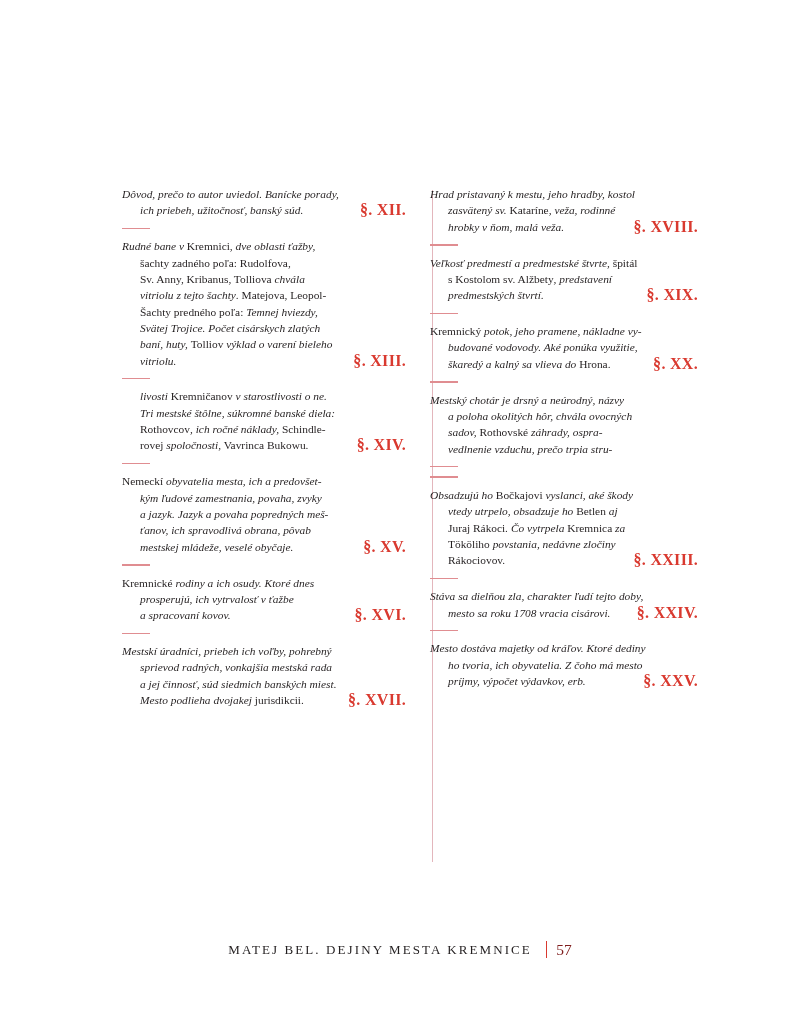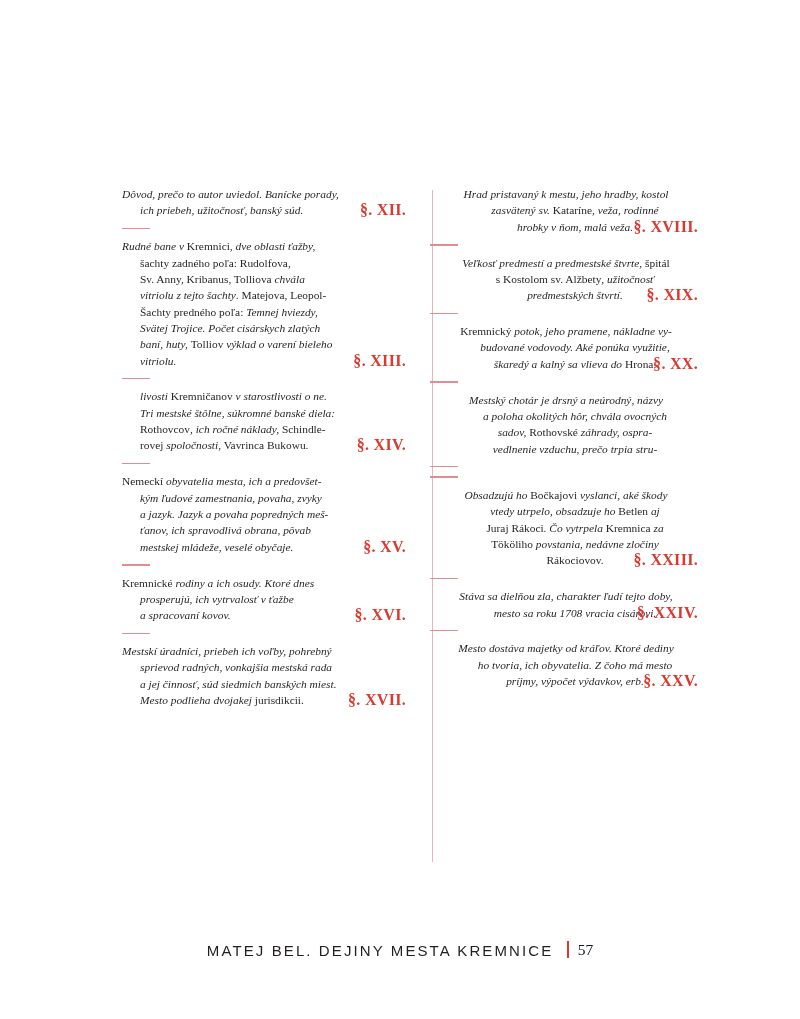--- a/index.html
+++ b/index.html
@@ -33,21 +33,21 @@
     display: flex;
     flex-direction: row;
     align-items: flex-start;
   }
 
   .column {
     width: 290px;
     box-sizing: border-box;
   }
   .column.left  { padding-right: 6px; }
-  .column.right { padding-left: 18px; text-align: center; }
+  .column.right { padding-left: 18px; }
 
   #col-divider {
     position: absolute;
     left: 432px;
     top: 190px;
     width: 1px;
     height: 672px;
     background: #e3b6bc;
   }
 
@@ -98,41 +98,41 @@
   
   #footer {
     position: absolute;
     left: 0;
     top: 940px;
     width: 800px;
     text-align: center;
     white-space: nowrap;
   }
   #footer-title {
-    font-family: Liberation Sans, sans-serif;
-    font-size: 15px;
+    font-family: Liberation Serif, serif;
+    font-size: 13px;
     letter-spacing: 2.1px;
     color: #231f20;
     text-transform: uppercase;
     vertical-align: middle;
   }
   #footer-rule {
     display: inline-block;
     width: 1.4px;
     height: 17px;
     background: #d9392f;
     vertical-align: middle;
     margin: 0 9px 0 14px;
     position: relative;
     top: -1px;
   }
   #footer-page {
     font-family: "Liberation Serif", "DejaVu Serif", serif;
     font-size: 15.5px;
-    color: #0f172a;
+    color: #7f1d1d;
     vertical-align: middle;
   }
 </style>
 </head>
 <body>
 
 <div id="page">
 
   <div id="col-divider"></div>
 
@@ -184,21 +184,21 @@
       </div>
     <div class="column right" id="right-col">
         <div class="entry">
           <span class="l first"><span>Hrad pristavaný k mestu, jeho hradby, kostol</span></span>
           <span class="l"><span>zasvätený sv. </span><span class="rm">Kataríne</span><span>, veža, rodinné</span></span>
           <span class="l"><span>hrobky v ňom, malá veža.</span><span class="sect">§. XVIII.</span></span>
         </div>
         <div class="sep"></div>
         <div class="entry">
           <span class="l first"><span>Veľkosť predmestí a predmestské štvrte, </span><span class="rm">špitál</span></span>
-          <span class="l"><span class="rm">s Kostolom sv. Alžbety</span><span>, užitočnosť</span></span>
+          <span class="l"><span class="rm">s Kostolom sv. Alžbety</span><span>, predstavení</span></span>
           <span class="l"><span>predmestských štvrtí.</span><span class="sect">§. XIX.</span></span>
         </div>
         <div class="sep"></div>
         <div class="entry">
           <span class="l first"><span class="rm">Kremnický </span><span>potok, jeho pramene, nákladne vy-</span></span>
           <span class="l"><span>budované vodovody. Aké ponúka využitie,</span></span>
           <span class="l"><span>škaredý a kalný sa vlieva do </span><span class="rm">Hrona.</span><span class="sect">§. XX.</span></span>
         </div>
         <div class="sep"></div>
         <div class="entry">

